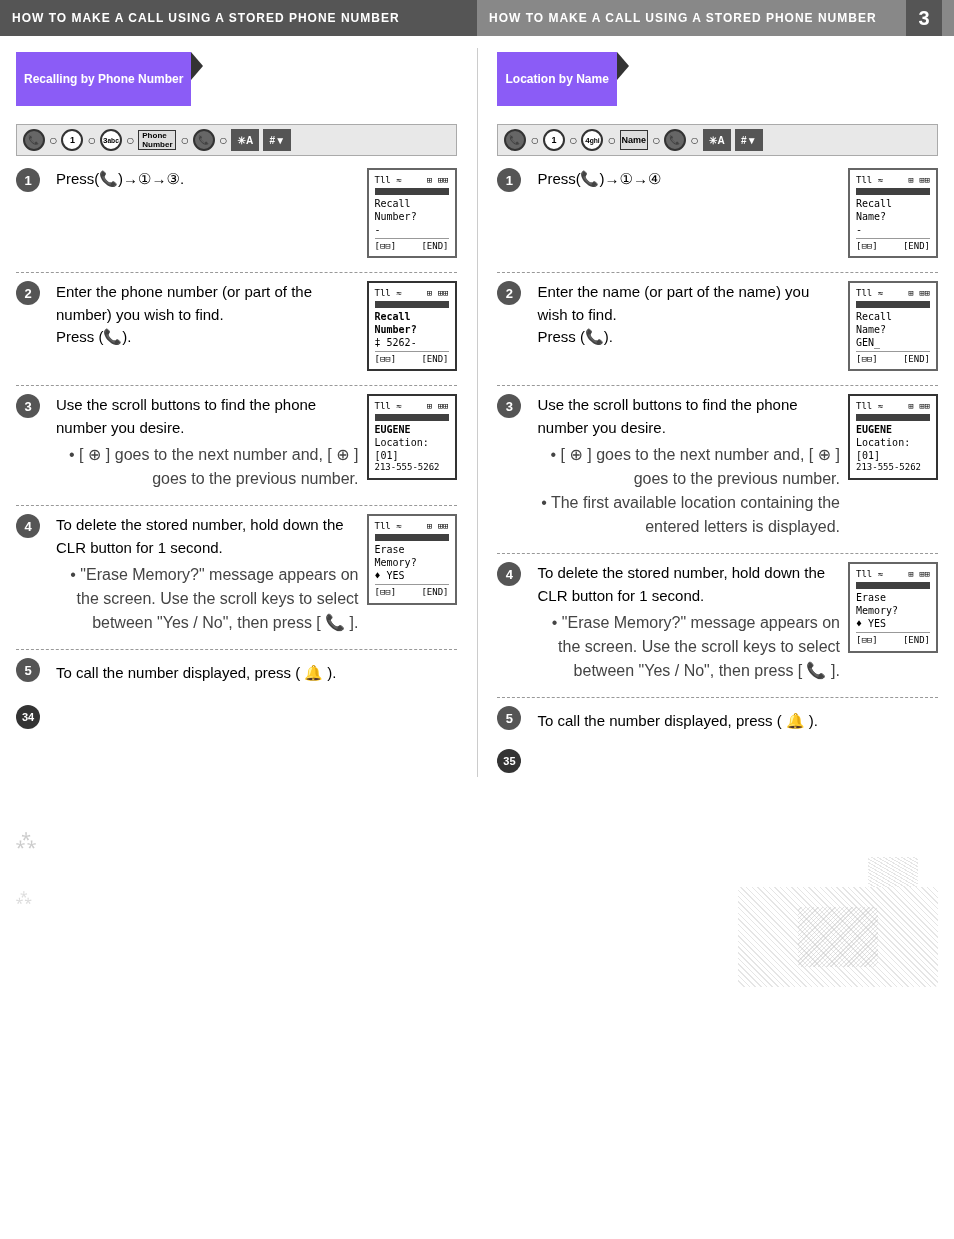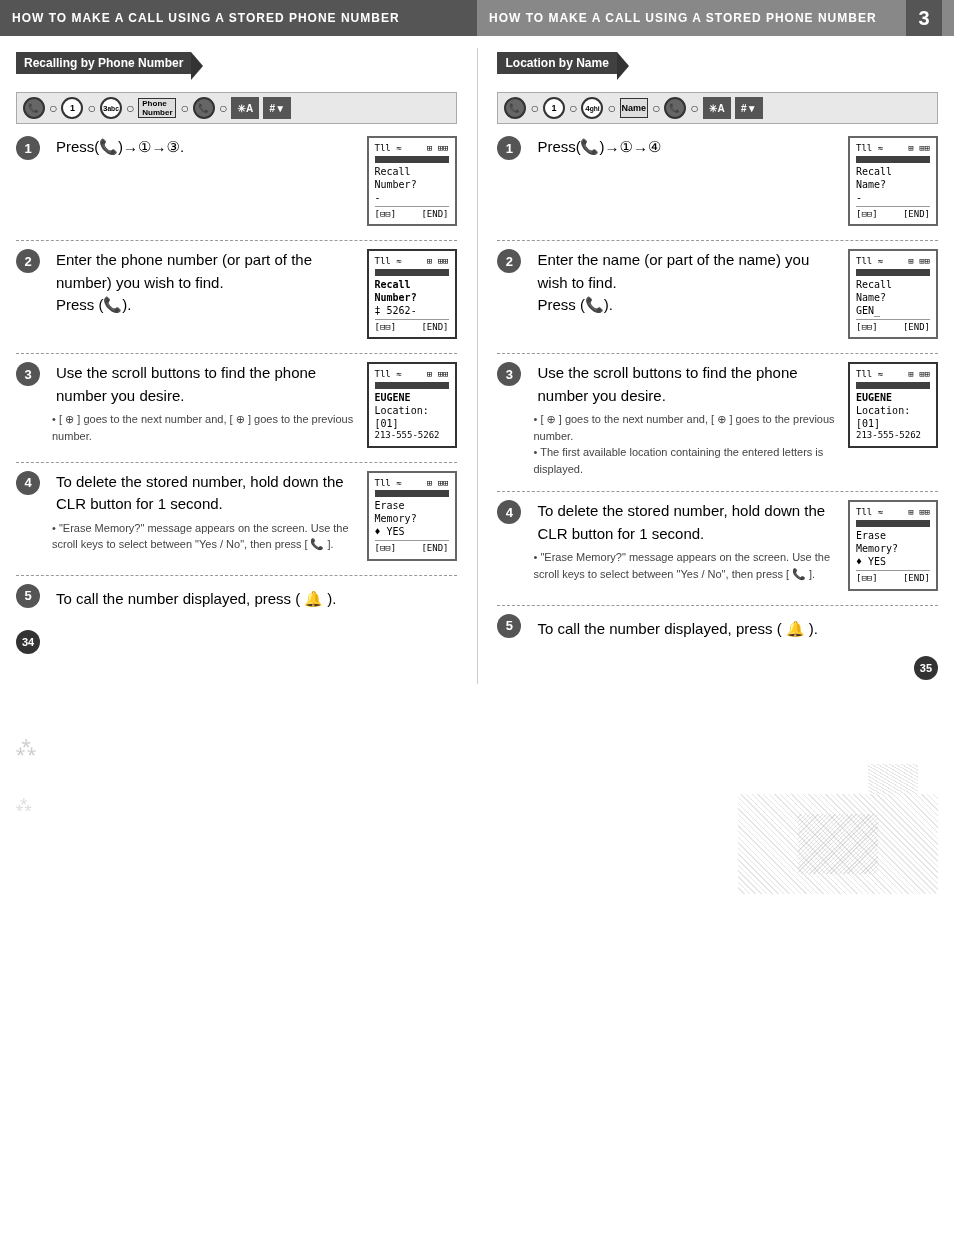--- a/index.html
+++ b/index.html
@@ -60,25 +60,25 @@
       gap: 8px;
     }
 
     .column {
       width: 477px;
       padding: 4px 8px;
     }
 
     
     .section-title {
-      background: #404040;
+      background: #8b5cf6;
       color: #fff;
       font-size: 12px;
       font-weight: bold;
-      padding: 4px 8px;
+      padding: 20px 8px;
       display: inline-block;
       margin-bottom: 8px;
       position: relative;
     }
     .section-title::after {
       content: '';
       position: absolute;
       right: -12px;
       top: 0;
       border-top: 14px solid transparent;
@@ -163,23 +163,24 @@
       font-size: 15px;
       line-height: 1.5;
       padding-left: 8px;
     }
     .bullet-list {
       list-style: none;
       margin-top: 4px;
       padding-left: 4px;
     }
     .bullet-list li {
-      font-size: 11px;
+      font-size: 16px;
       line-height: 1.5;
       color: #444;
+      text-align: right;
     }
     .bullet-list li::before {
       content: '• ';
     }
 
     
     .screen-mockup {
       border: 2px solid #666;
       padding: 4px 6px;
       width: 90px;
@@ -557,21 +558,21 @@
 
     <hr class="divider-dashed">
 
     <div class="step-row">
       <div class="step-number">5</div>
       <div class="step-text" style="padding-top:4px;">
         To call the number displayed, press ( 🔔 ).
       </div>
     </div>
 
-    <div style="margin-top:16px; display:flex; justify-content:flex-end;">
+    <div style="margin-top:16px; display:flex; justify-content:flex-start;">
       <div class="page-num">35</div>
     </div>
 
   </div>
 
 </div>
 
 <div class="bottom-area" style="padding: 8px 16px; display:flex; justify-content:space-between;">
 
   <div style="position:relative; width:60px; height:150px;">

